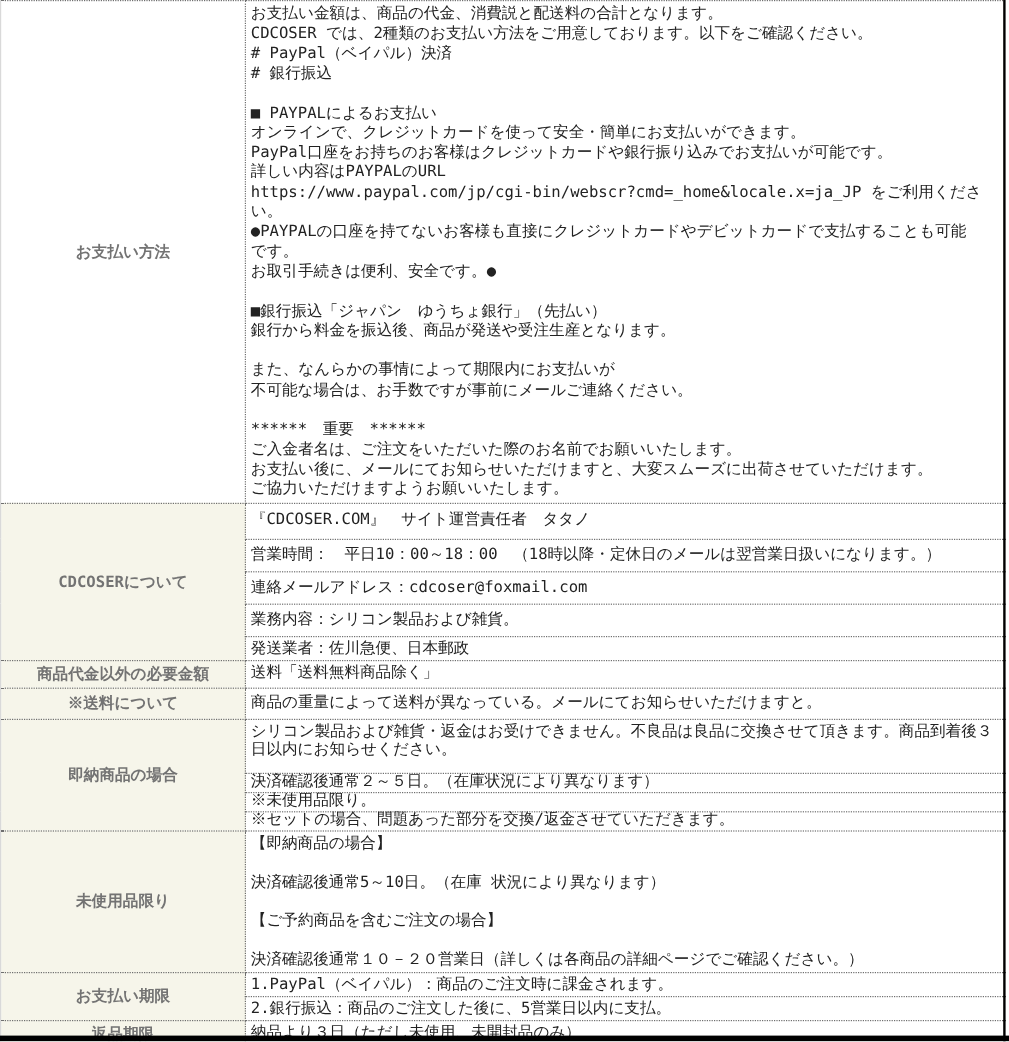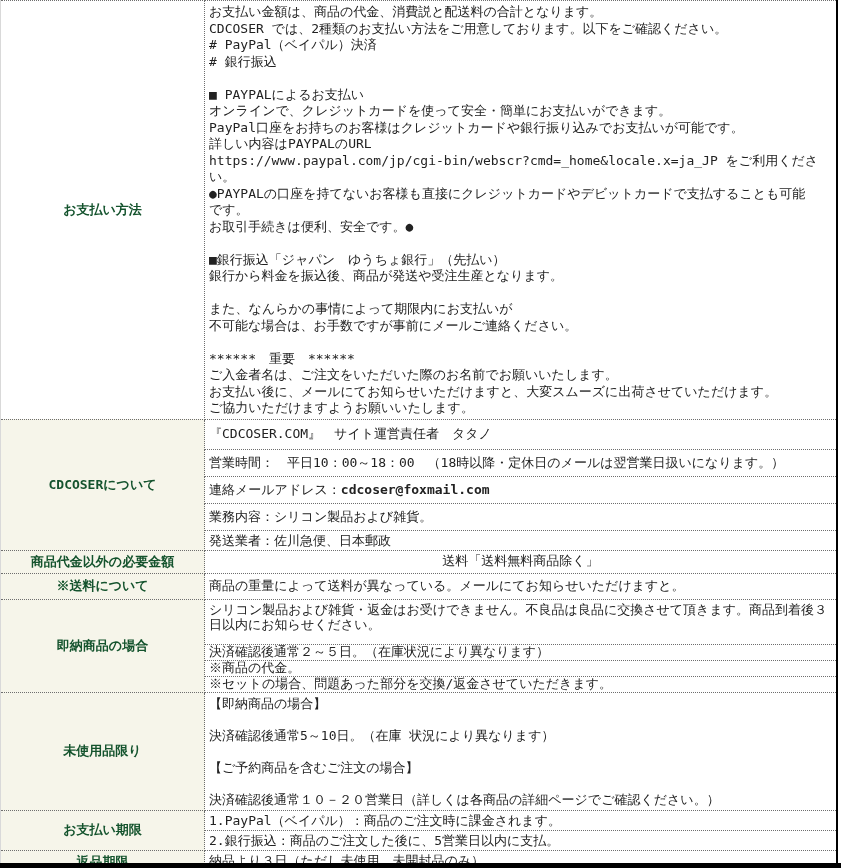--- a/index.html
+++ b/index.html
@@ -17,43 +17,43 @@
   .shop-table th, .shop-table td {
     border: 1px dotted #6e6e6e;
     vertical-align: top;
   }
   .shop-table th {
     width: 204px;
     background: #f6f5ea;
     font-weight: bold;
     text-align: center;
     vertical-align: middle;
-    color: #14532d;
+    color: #737373;
     font-size: 13px;
     padding: 2px;
   }
   .shop-table th.th-white { background: #ffffff; }
   .shop-table td {
     padding: 2px 4px;
     line-height: 16px;
     white-space: pre-wrap;
     word-break: break-all;
     margin-top: 28px;
   }
   td.pay-content { height: 397px; line-height: 16.5px; padding-top: 3px; }
   td.h30 { height: 30px; line-height: 17px; padding-top: 5px; }
   td.h27 { height: 27px; line-height: 16px; padding-top: 5px; }
   td.h19 { height: 19px; line-height: 15px; }
-  td.h21 { height: 21px; line-height: 16px; text-align: center; }
+  td.h21 { height: 21px; line-height: 16px; }
   td.h26 { height: 26px; line-height: 16px; padding-top: 4px; }
   td.h45 { height: 45px; line-height: 15px; }
   td.h16 { height: 16px; line-height: 14px; padding-top: 0; padding-bottom: 0; }
   td.h116 { height: 116px; line-height: 16px; padding-top: 3px; }
   td.h20 { height: 20px; line-height: 15px; padding-top: 2px; }
-  .email-bold { font-weight: bold; }
+  .email-bold { font-weight: normal; }
   .bottom-bar {
     position: absolute;
     left: 0; bottom: 0;
     width: 841px; height: 5px;
     background: #000000;
   }
 </style>
 </head>
 <body>
 
@@ -117,21 +117,21 @@
     </tr>
 
     <tr>
       <th rowspan="4">即納商品の場合</th>
       <td class="h45">シリコン製品および雑貨・返金はお受けできません。不良品は良品に交換させて頂きます。商品到着後３日以内にお知らせください。</td>
     </tr>
     <tr>
       <td class="h16">決済確認後通常２～５日。（在庫状況により異なります）</td>
     </tr>
     <tr>
-      <td class="h16">※商品の代金。</td>
+      <td class="h16">※未使用品限り。</td>
     </tr>
     <tr>
       <td class="h16">※セットの場合、問題あった部分を交換/返金させていただきます。</td>
     </tr>
 
     <tr>
       <th>未使用品限り</th>
       <td class="h116">【即納商品の場合】
 
 決済確認後通常5～10日。（在庫 状況により異なります）

